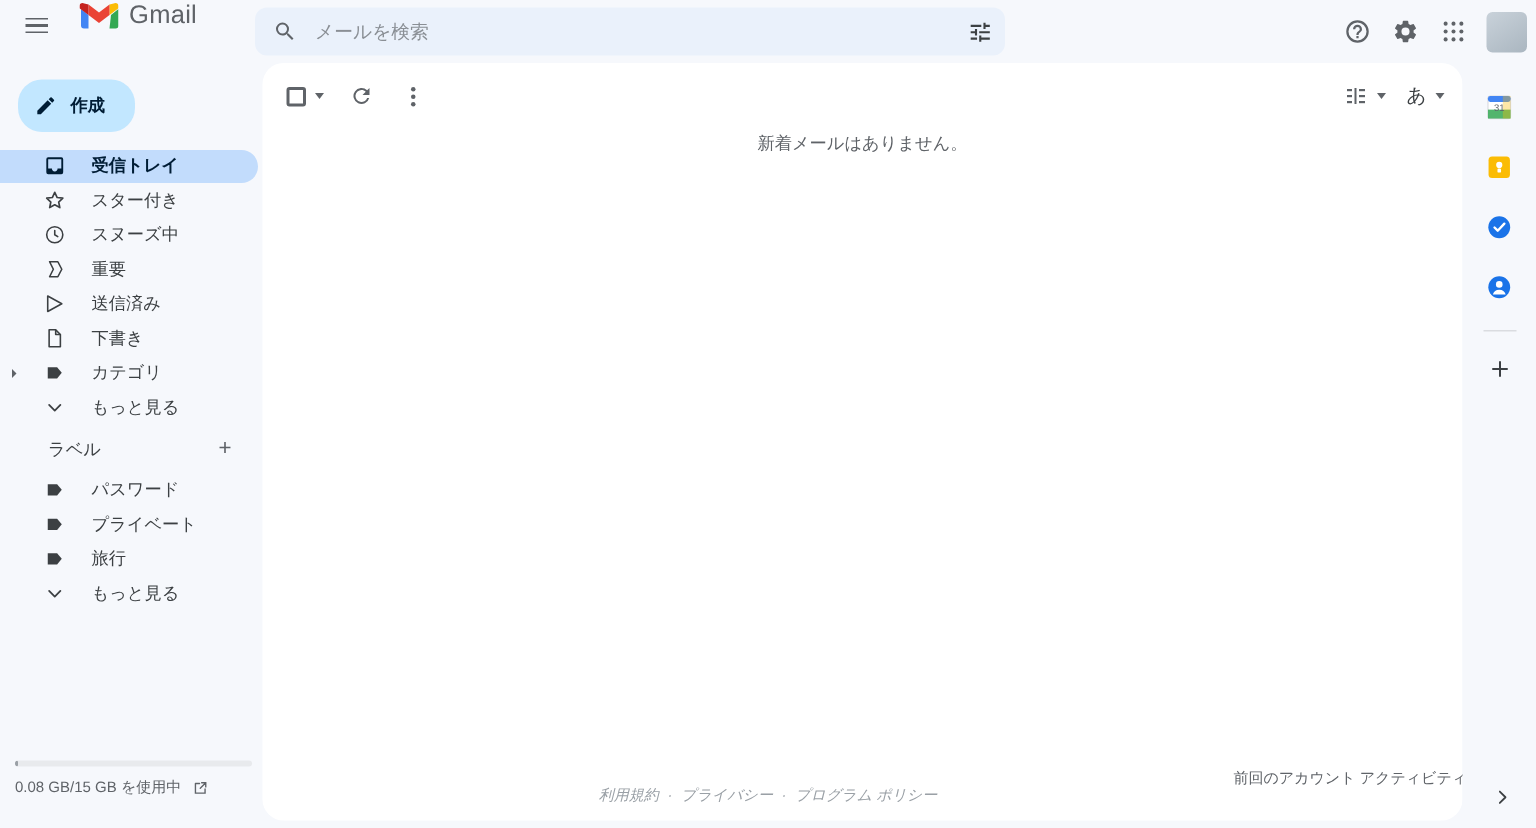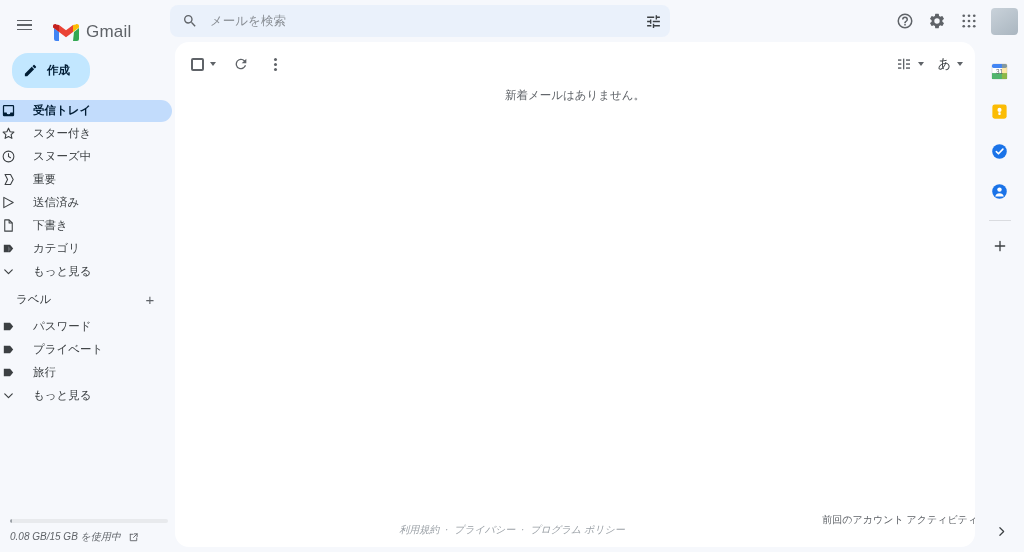--- a/index.html
+++ b/index.html
@@ -8,21 +8,21 @@
     overflow: hidden;
     font-family: "Liberation Sans", "DejaVu Sans", sans-serif;
     background: #f6f8fc;
     color: #202124;
   }
   body { position: relative; }
 
   
   #header {
     height: 42px; width: 1024px;
-    display: flex; align-items: flex-end;
+    display: flex; align-items: flex-start;
     background: #f6f8fc;
     position: relative;
   }
   .hamburger {
     width: 34px; height: 34px; margin-left: 7px;
     display: flex; align-items: center; justify-content: center;
     border-radius: 50%; cursor: pointer;
   }
   .hamburger span {
     display: block; width: 15px; height: 1.5px; background: #5f6368;
@@ -90,21 +90,21 @@
     display: flex; align-items: center; cursor: pointer;
     border: none;
     font-weight: bold;
   }
   #compose .pencil { margin-left: 11px; display: flex; }
   #compose .label { font-size: 11.5px; color: #001d35; margin-left: 9px; }
 
   .nav-list { margin-top: 12px; }
   .nav-item {
     height: 21.5px; display: flex; align-items: center;
-    padding-left: 0; border-radius: 0 12px 12px 0;
+    padding-left: 28px; border-radius: 0 12px 12px 0;
     cursor: pointer; position: relative;
     margin-bottom: 1.5px;
   }
   .nav-item.active { background: #c2dcfc; }
   .nav-item.active .nav-label { font-weight: bold; color: #001d35; }
   .nav-icon {
     width: 16px; display: flex; align-items: center; justify-content: center;
     flex: 0 0 16px;
   }
   .nav-label {
@@ -114,21 +114,21 @@
   .tri {
     position: absolute; left: 8px; top: 50%; transform: translateY(-50%);
     width: 0; height: 0;
     border-left: 3.5px solid #5f6368;
     border-top: 3px solid transparent;
     border-bottom: 3px solid transparent;
   }
 
   .section-head {
     height: 30px; display: flex; align-items: center;
-    padding-left: 16px; margin-top: 0; padding-right: 12px;
+    padding-left: 32px; margin-top: 0; padding-right: 12px; font-family: Liberation Mono, monospace;
   }
   .section-head .title {
     font-size: 11.5px; color: #3c4043; flex: 1;
   }
   .plus-btn {
     width: 20px; height: 20px; border-radius: 50%;
     display: flex; align-items: center; justify-content: center;
     cursor: pointer; color: #5f6368; font-size: 15px; line-height: 1;
   }
 
@@ -181,21 +181,21 @@
     text-align: center; font-size: 11.5px; color: #5f6368;
     padding-top: 2px;
   }
 
   
   #footer {
     position: absolute; left: 0; right: 0; bottom: 0;
     height: 48px; font-size: 10px; color: #5f6368;
   }
   #storage {
-    position: absolute; left: 10px; bottom: 8px; width: 230px; font-style: italic;
+    position: absolute; left: 10px; bottom: 20px; width: 230px;
   }
   .bar {
     width: 158px; height: 4px; background: #e8eaed; border-radius: 2px;
     margin-bottom: 7px; overflow: hidden;
   }
   .bar > i { display: block; height: 4px; background: #9aa0a6; border-radius: 2px; }
   .storage-row { display: flex; align-items: center; gap: 7px; }
   .ext-link { display: flex; cursor: pointer; }
 
   #legal {

